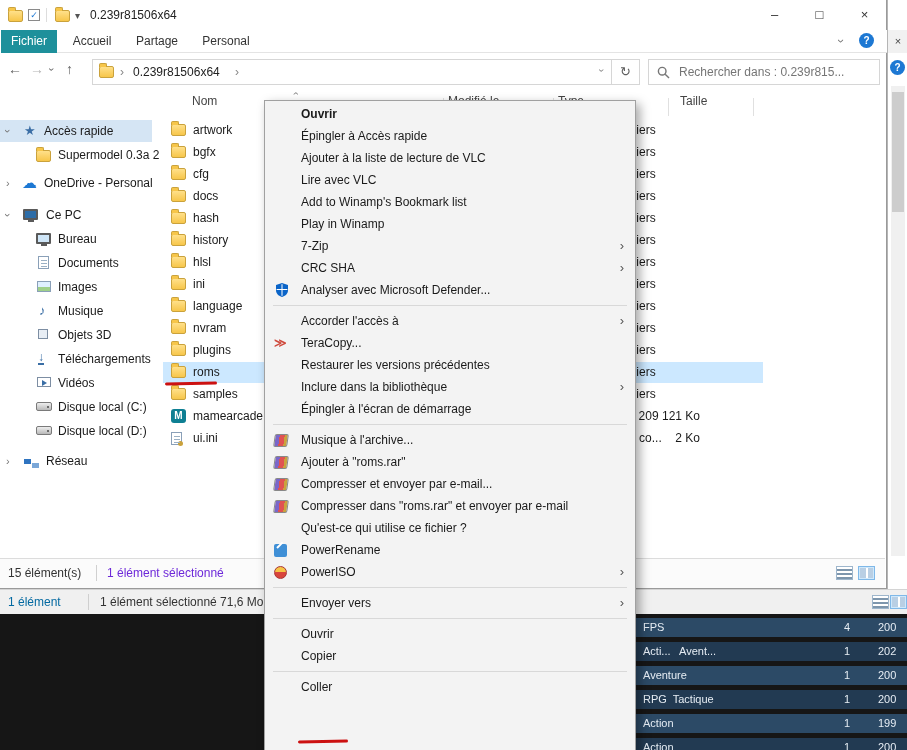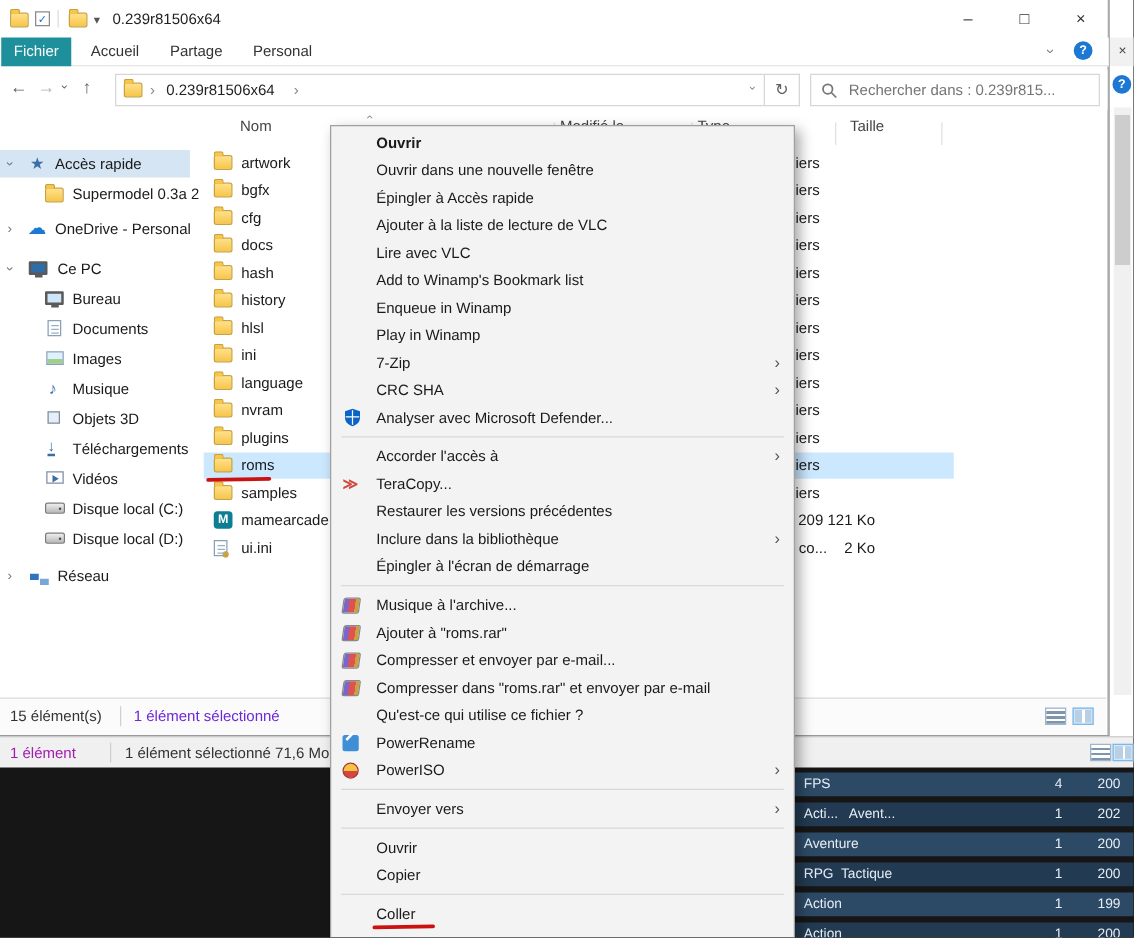--- a/index.html
+++ b/index.html
@@ -16,21 +16,21 @@
 
   
   .strip{position:absolute;left:887px;top:0;width:20px;height:589px;background:#ffffff;border-left:1px solid #b5b5b5;}
   .strip .ribx{position:absolute;left:0;top:30px;width:20px;height:23px;background:#f1f1f1;color:#444;text-align:center;line-height:23px;font-size:11px;}
   .strip .sb-track{position:absolute;left:3px;top:86px;width:14px;height:470px;background:#f0f0f0;}
   .strip .sb-thumb{position:absolute;left:1px;top:6px;width:12px;height:120px;background:#cdcdcd;}
   .help-circle{display:inline-block;width:15px;height:15px;border-radius:50%;background:#1d78d3;color:#fff;font-size:10px;font-weight:bold;text-align:center;line-height:15px;}
   .strip .hc2{position:absolute;left:2px;top:60px;}
 
   .status2{position:absolute;left:0;top:589px;width:907px;height:25px;background:#f0f0f0;border-top:1px solid #d4d4d4;}
-  .status2 .t1{position:absolute;left:8px;top:5px;color:#a21caf;}
+  .status2 .t1{position:absolute;left:8px;top:5px;color:#0369a1;}
   .status2 .dv{position:absolute;left:88px;top:4px;width:1px;height:16px;background:#cfcfcf;}
   .status2 .t2{position:absolute;left:100px;top:5px;color:#333;}
 
   .vt{position:absolute;width:17px;height:14px;border:1px solid #9eb6cc;background:#fff;}
   .vt.lines{background:repeating-linear-gradient(#fff 0 2px,#7d96ad 2px 4px);}
   .vt.thumb{background:linear-gradient(90deg,#b9cfe4 0 7px,#fff 7px 9px,#b9cfe4 9px 16px);}
   .vt.sel{background-color:#cfe8fb;border-color:#7fb8e8;box-shadow:0 0 0 1px #cfe8fb inset;}
 
   
   .explorer{position:absolute;left:0;top:0;width:887px;height:589px;background:#fff;border-right:1px solid #9a9a9a;border-bottom:1px solid #9a9a9a;}
@@ -388,26 +388,24 @@
       <span class="t1">15 élément(s)</span>
       <span class="dv"></span>
       <span class="t2">1 élément sélectionné</span>
       <span class="vt lines" style="left:836px;top:7px"></span>
       <span class="vt thumb sel" style="left:858px;top:7px"></span>
     </div>
   </div>
 
   <div class="menu">
     <div class="mi bold"><span class="mlbl">Ouvrir</span></div>
-    <div class="mi"><span class="mlbl">Ouvrir dans une nouvelle fenêtre</span></div>
     <div class="mi"><span class="mlbl">Épingler à Accès rapide</span></div>
     <div class="mi"><span class="mlbl">Ajouter à la liste de lecture de VLC</span></div>
     <div class="mi"><span class="mlbl">Lire avec VLC</span></div>
     <div class="mi"><span class="mlbl">Add to Winamp's Bookmark list</span></div>
-    <div class="mi"><span class="mlbl">Enqueue in Winamp</span></div>
     <div class="mi"><span class="mlbl">Play in Winamp</span></div>
     <div class="mi"><span class="mlbl">7-Zip</span><span class="arr">›</span></div>
     <div class="mi"><span class="mlbl">CRC SHA</span><span class="arr">›</span></div>
     <div class="mi"><span class="mic"><svg width="16" height="16" viewBox="0 0 16 16">
             <path d="M8 1l6 2v5c0 4-3 6-6 7-3-1-6-3-6-7V3z" fill="#0a64c8"></path>
             <path d="M8 2.2v11.6M2.6 7.5h10.8" stroke="#fff" stroke-width="1"></path>
           </svg></span><span class="mlbl">Analyser avec Microsoft Defender...</span></div>
     <div class="sep"></div>
     <div class="mi"><span class="mlbl">Accorder l'accès à</span><span class="arr">›</span></div>
     <div class="mi"><span class="mic tc-ic">≫</span><span class="mlbl">TeraCopy...</span></div>

